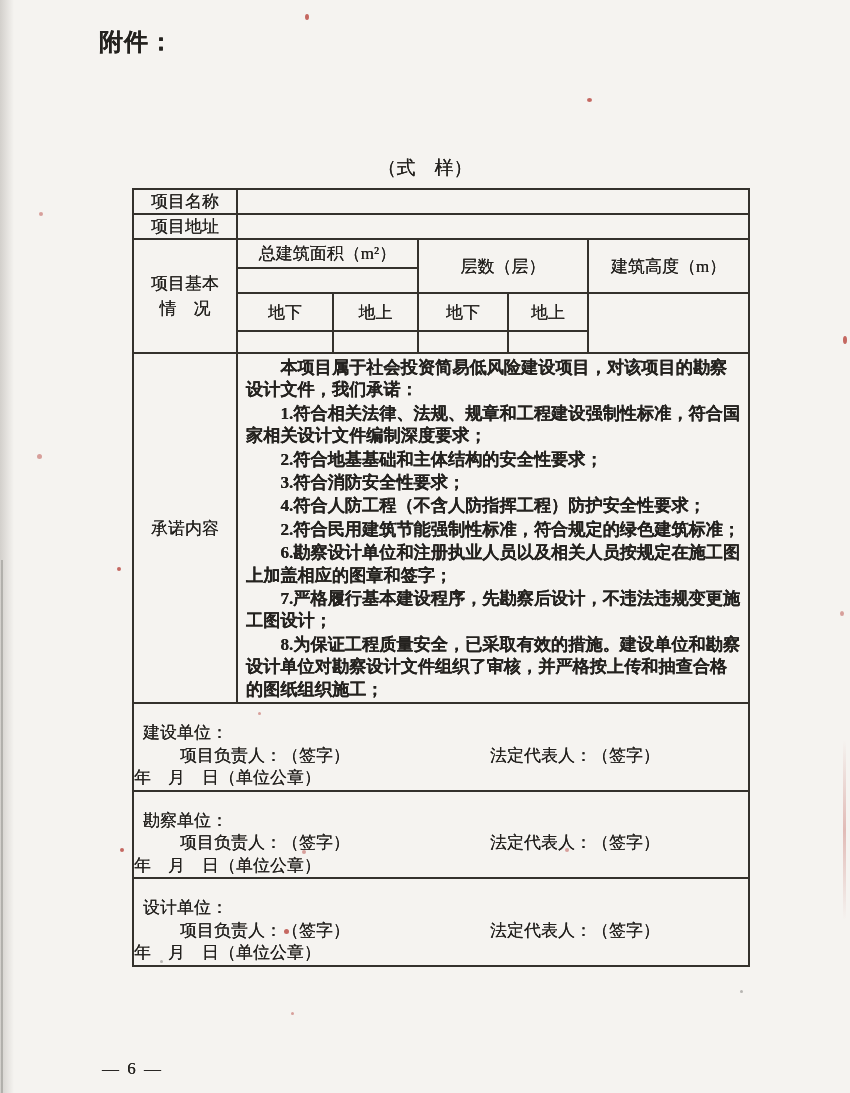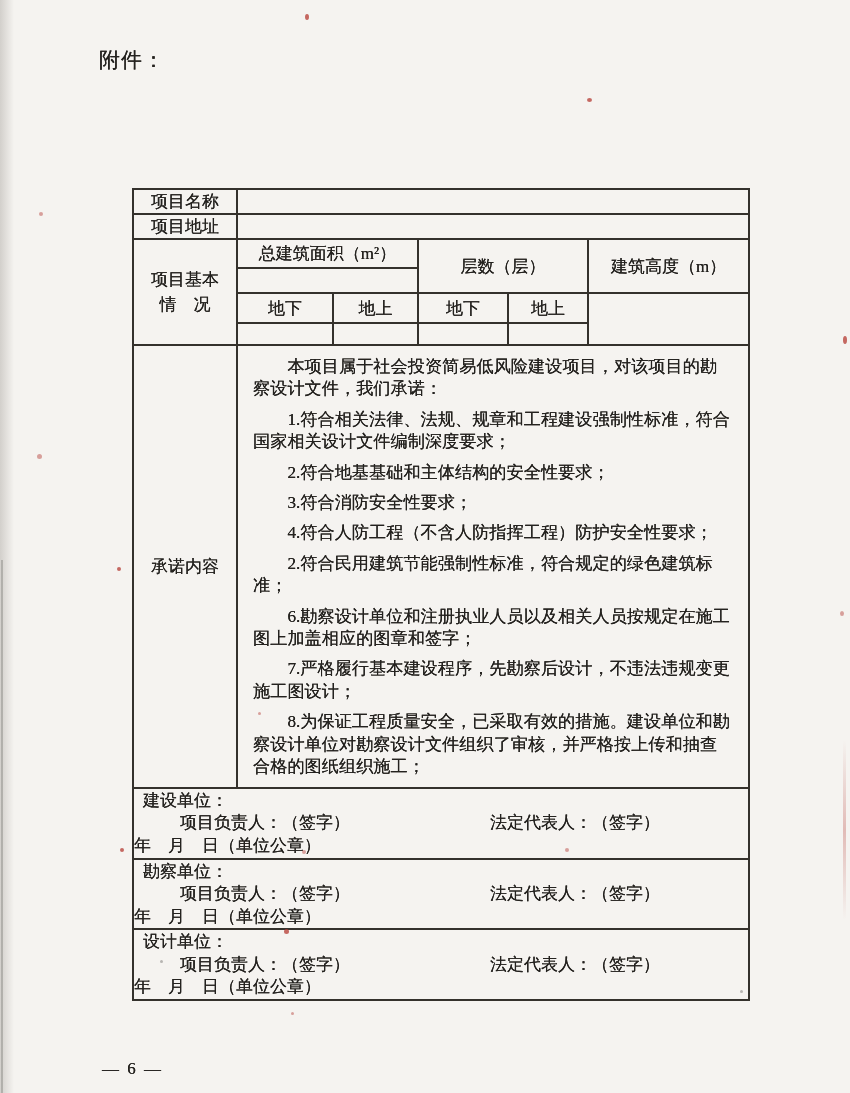--- a/index.html
+++ b/index.html
@@ -14,45 +14,45 @@
   }
   .page{position:absolute;inset:0;}
   
   .edge-shadow-left{position:absolute;left:0;top:0;width:14px;height:1093px;
     background:linear-gradient(to right, rgba(120,115,108,.28), rgba(120,115,108,0));pointer-events:none;}
   .edge-line-left{position:absolute;left:1px;top:560px;width:2px;height:533px;background:rgba(110,108,104,.35);}
   .edge-smudge-right{position:absolute;right:4px;top:740px;width:3px;height:180px;
     background:linear-gradient(to bottom, rgba(180,58,50,0), rgba(180,58,50,.30), rgba(180,58,50,0));}
   .doc-text{text-shadow:0 0 .5px currentColor;}
 
-  .attachment{position:absolute;left:99px;top:46px;font-size:21px;letter-spacing:1px;}
+  .attachment{position:absolute;left:99px;top:26px;font-size:24px;letter-spacing:1px;font-weight:bold;}
   .title{position:absolute;left:0;top:97px;width:850px;text-align:center;
     font-family:"Liberation Sans","DejaVu Sans",sans-serif;
     font-weight:bold;font-size:28px;letter-spacing:.5px;text-shadow:0 0 .8px currentColor;}
   .subtitle{position:absolute;left:0;top:155px;width:850px;text-align:center;font-size:19px;}
 
   table.form{
     position:absolute;left:132px;top:188px;width:616px;
     border-collapse:collapse;table-layout:fixed;
     font-size:17px;
   }
   table.form td{
     border:2px solid var(--line);
     padding:0;vertical-align:middle;
     overflow:hidden;
   }
   table.form{border:2px solid var(--line);}
   td.c{text-align:center;}
   .two-line{line-height:25px;}
   .commit-cell{vertical-align:middle;}
   .commit-text{padding:2px 6px 0 7px;line-height:22.4px;font-size:17.2px;}
-  .commit-text p{margin:8px;text-indent:2em;}
+  .commit-text p{margin:1px;text-indent:2em;font-weight:bold;}
 
   .sig-td{vertical-align:top;}
-  .sig-block{position:relative;height:100%;line-height:22.5px;padding-top:1px;box-sizing:border-box;}
+  .sig-block{position:relative;height:100%;line-height:22.5px;padding-top:18px;box-sizing:border-box;}
   .sig-unit{padding-left:9px;}
   .sig-row{position:relative;}
   .sig-pm{padding-left:46px;margin-top:12px;}
   .sig-legal{position:absolute;left:356px;top:0;white-space:nowrap;}
   .sig-date{white-space:nowrap;}
 
   .footnote{position:absolute;left:116px;top:905px;font-size:17px;}
   .pagenum{position:absolute;left:102px;top:1059px;font-size:17px;letter-spacing:2px;}
 
   .speck{position:absolute;border-radius:50%;background:var(--artifact_red);opacity:.75;}
@@ -62,20 +62,21 @@
 </head>
 <body>
 
 <div class="page doc-text">
 
   <div class="edge-shadow-left"></div>
   <div class="edge-line-left"></div>
   <div class="edge-smudge-right"></div>
 
   <div class="attachment">附件：</div>
+  <div class="subtitle">（式　样）</div>
 
   <table class="form">
     <colgroup>
       <col style="width:104px">
         <col style="width:96px">
         <col style="width:85px">
       <col style="width:90px">
         <col style="width:80px">
         <col style="width:161px">
     </colgroup>
@@ -93,21 +94,21 @@
           <div>项目基本</div>
           <div>情　况</div>
         </td>
         <td colspan="2" class="c">总建筑面积（m²）</td>
         <td colspan="2" rowspan="2" class="c">层数（层）</td>
         <td rowspan="2" class="c">建筑高度（m）</td>
       </tr>
       <tr style="height:25px">
         <td colspan="2"></td>
       </tr>
-      <tr style="height:30px">
+      <tr style="height:38px">
         <td class="c">地下</td>
         <td class="c">地上</td>
         <td class="c">地下</td>
         <td class="c">地上</td>
         <td rowspan="2"></td>
       </tr>
       <tr style="height:22px">
         <td></td>
         <td></td>
         <td></td>

